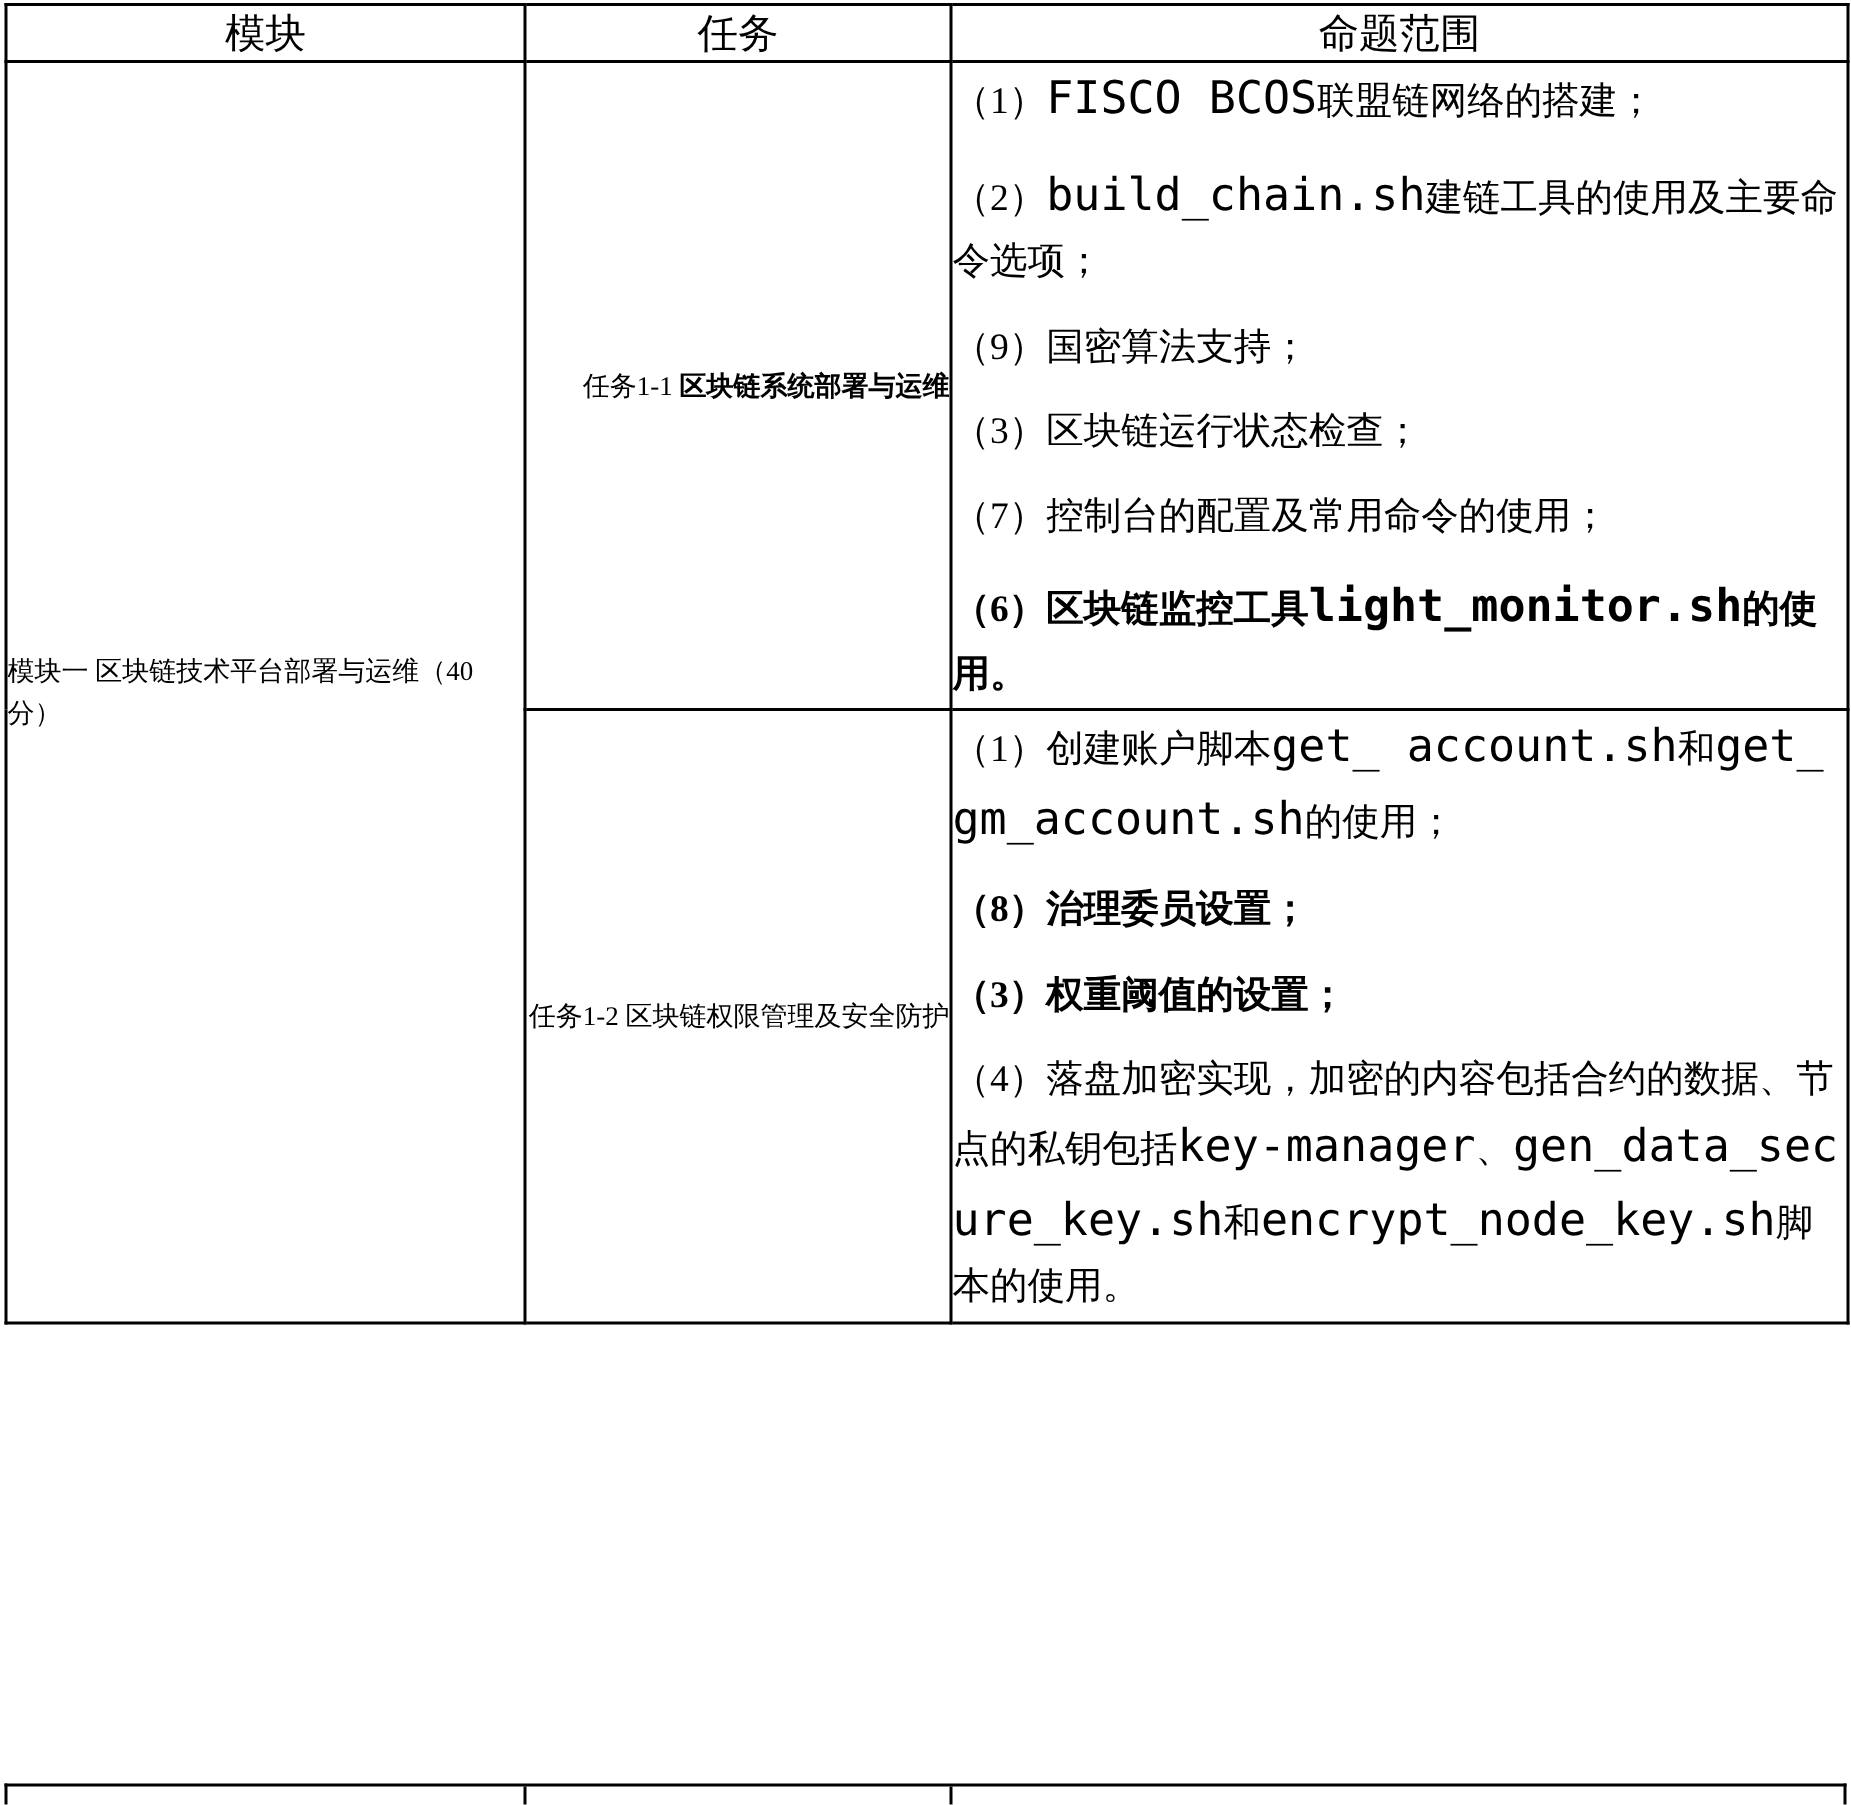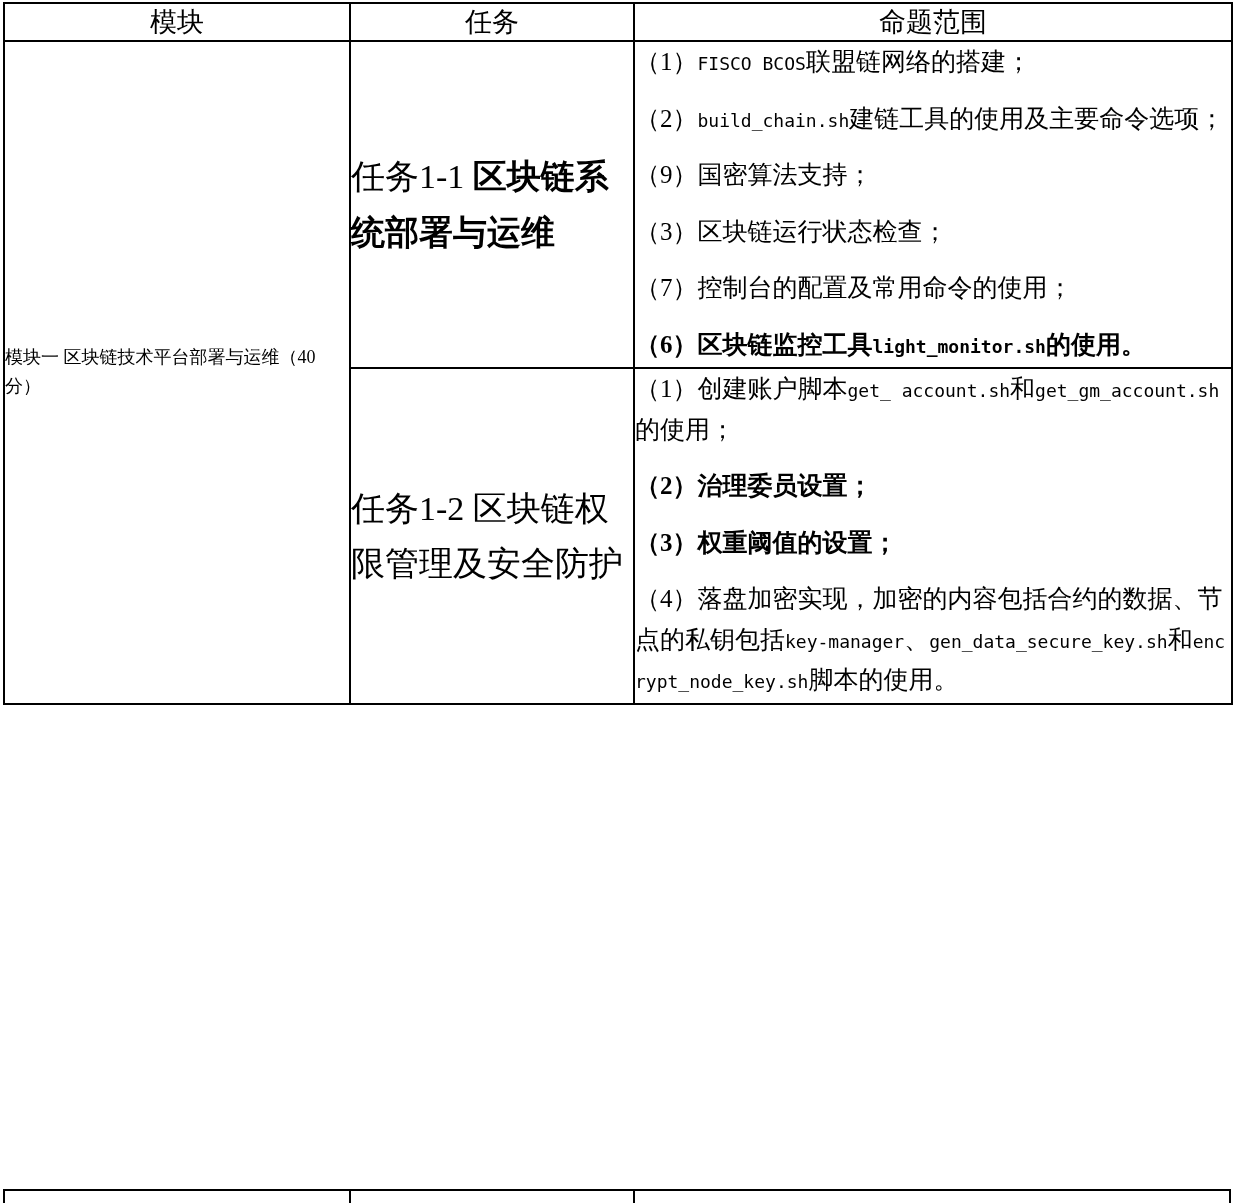--- a/index.html
+++ b/index.html
@@ -47,23 +47,23 @@
   }
   .module-cell {
     padding: 10px 18px 10px 18px;
     font-size: 18px;
     line-height: 1.6;
     text-align: left;
     vertical-align: middle;
   }
   .task-cell {
     padding: 10px 22px 10px 22px;
-    font-size: 34px;
+    font-size: 18px;
     line-height: 1.62;
-    text-align: left;
+    text-align: right;
     vertical-align: middle;
   }
   .task-cell .b { font-weight: bold; }
   .scope-cell {
     padding: 14px 14px 14px 18px;
     vertical-align: top;
   }
   .scope-list {
     margin: 0;
     padding: 0;
@@ -72,21 +72,21 @@
   .scope-list li {
     font-size: 25px;
     line-height: 1.62;
     margin: 0 0 16px 0;
     text-align: left;
     word-break: break-all;
   }
   .scope-list li:last-child { margin-bottom: 2px; }
   .mono {
     font-family: "DejaVu Sans Mono", "Liberation Mono", monospace;
-    font-size: 18px;
+    font-size: 30px;
     letter-spacing: 0px;
   }
   .bold { font-weight: bold; }
   .spacer-strip {
     position: absolute;
     left: 3px;
     bottom: 0;
     width: 1228px;
     height: 16px;
     box-sizing: border-box;
@@ -151,21 +151,21 @@
         </td>
       </tr>
       <tr>
         <td class="task-cell">任务1-2 区块链权限管理及安全防护</td>
         <td class="scope-cell">
           <ul class="scope-list">
             <li>
               <span>（1）创建账户脚本<span class="mono">get_ account.sh</span>和<span class="mono">get_gm_account.sh</span>的使用；</span>
             </li>
             <li class="bold">
-              <span>（2）治理委员设置；</span>
+              <span>（8）治理委员设置；</span>
             </li>
             <li class="bold">
               <span>（3）权重阈值的设置；</span>
             </li>
             <li>
               <span>（4）落盘加密实现，加密的内容包括合约的数据、节点的私钥包括<span class="mono">key-manager</span>、<span class="mono">gen_data_secure_key.sh</span>和<span class="mono">encrypt_node_key.sh</span>脚本的使用。</span>
             </li>
           </ul>
         </td>
       </tr>

